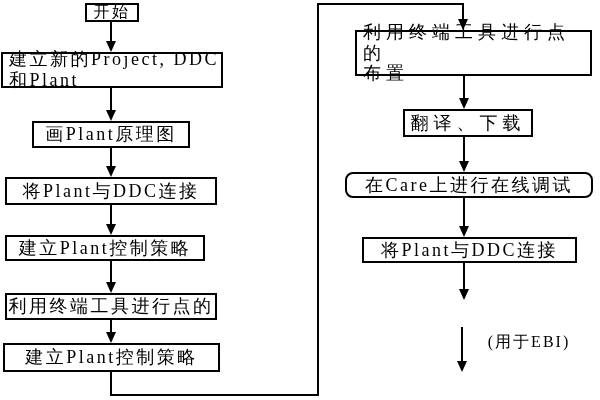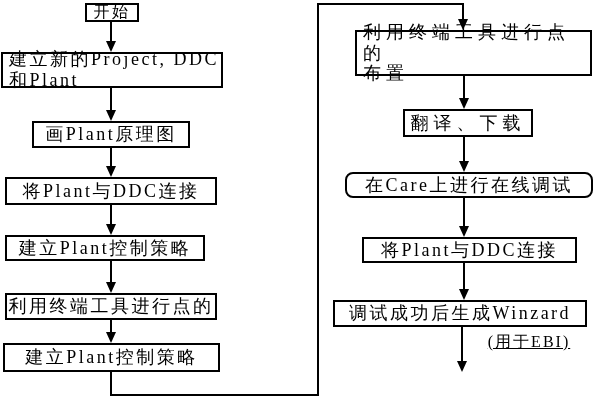--- a/index.html
+++ b/index.html
@@ -38,21 +38,21 @@
   #n-l4    {left:5px;   top:177px; width:212px; height:28px;}
   #n-l5    {left:5px;   top:235px; width:200px; height:26px;}
   #n-l6    {left:5px;   top:293px; width:212px; height:27px;}
   #n-l7    {left:3px;   top:343px; width:217px; height:29px;}
   #n-r1    {left:355px; top:30px;  width:237px; height:46px;}
   #n-r2    {left:403px; top:109px; width:130px; height:28px;}
   #n-r3    {left:345px; top:172px; width:248px; height:26px;border-radius:8px;}
   #n-r4    {left:362px; top:237px; width:215px; height:26px;}
   #n-r5    {left:333px; top:300px; width:254px; height:27px;}
   #n-end   {left:428px; top:372px; width:84px;  height:26px;}
-  #n-note  {left:470px; top:331px; width:118px; height:22px;text-decoration:underline;}
+  #n-note  {left:470px; top:331px; width:118px; height:22px;}
 </style>
 </head>
 <body>
 
 <div class="stage">
 
   <svg class="connectors" viewBox="0 0 600 400" xmlns="http://www.w3.org/2000/svg">
 
     <line x1="111" y1="21" x2="111" y2="42" stroke="#000" stroke-width="2"></line>
     <polygon points="106,41 116,41 111,52" fill="#000"></polygon>
@@ -89,16 +89,15 @@
   <div class="node" id="n-l4">将Plant与DDC连接</div>
   <div class="node" id="n-l5">建立Plant控制策略</div>
   <div class="node" id="n-l6">利用终端工具进行点的</div>
   <div class="node" id="n-l7">建立Plant控制策略</div>
 
   <div class="node align-left spread" id="n-r1">利用终端工具进行点的
 布置</div>
   <div class="node spread" id="n-r2">翻译、下载</div>
   <div class="node" id="n-r3">在Care上进行在线调试</div>
   <div class="node" id="n-r4">将Plant与DDC连接</div>
-  <div class="node" id="n-r5">调试成功后生成Winzard</div>
   <div class="annotation" id="n-note">(用于EBI)</div>
 
 </div>
 
 </body></html>

